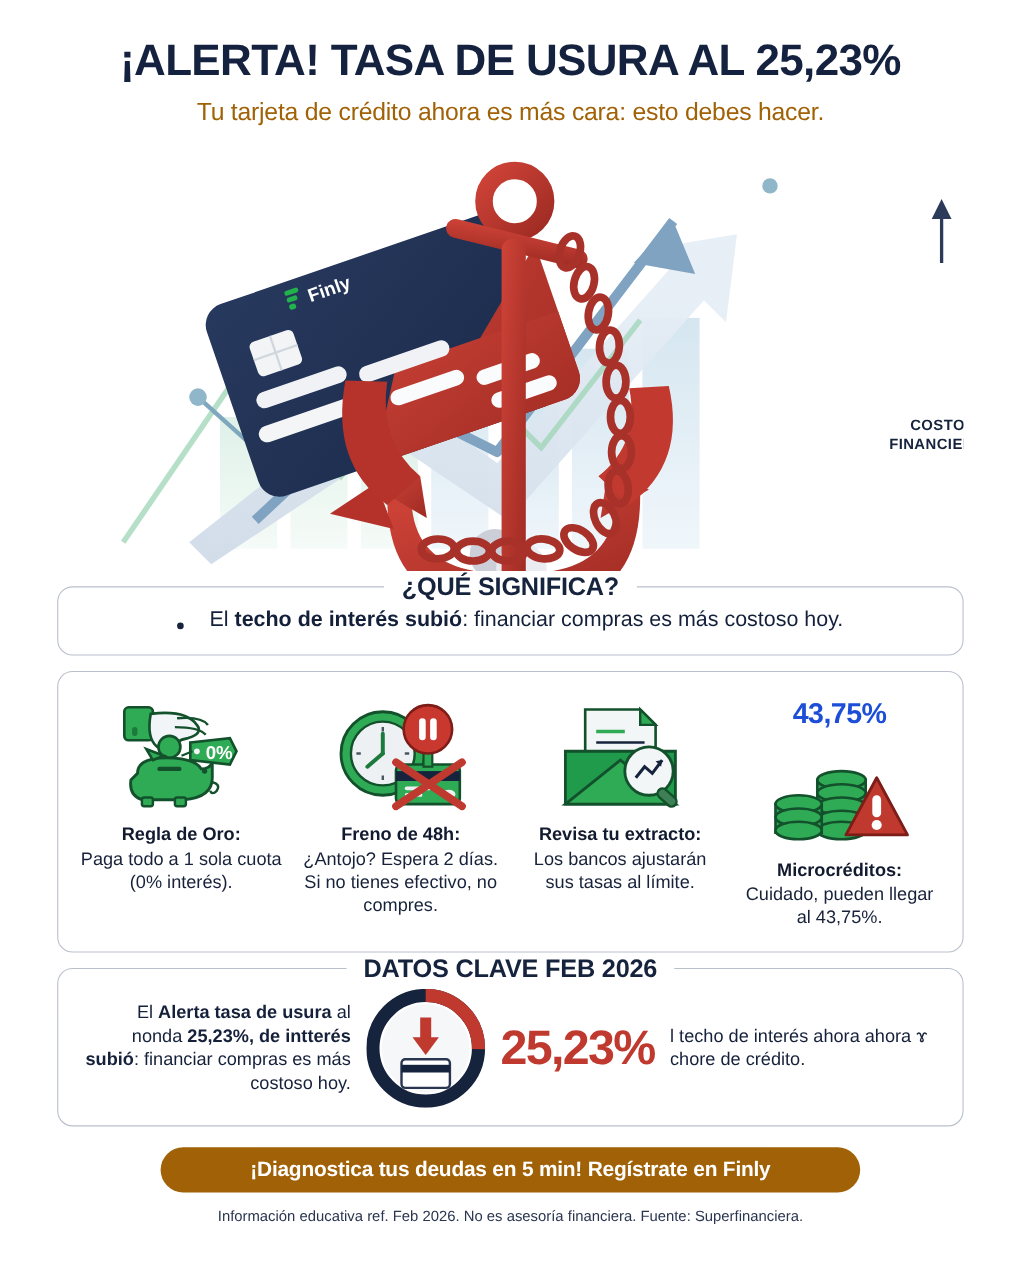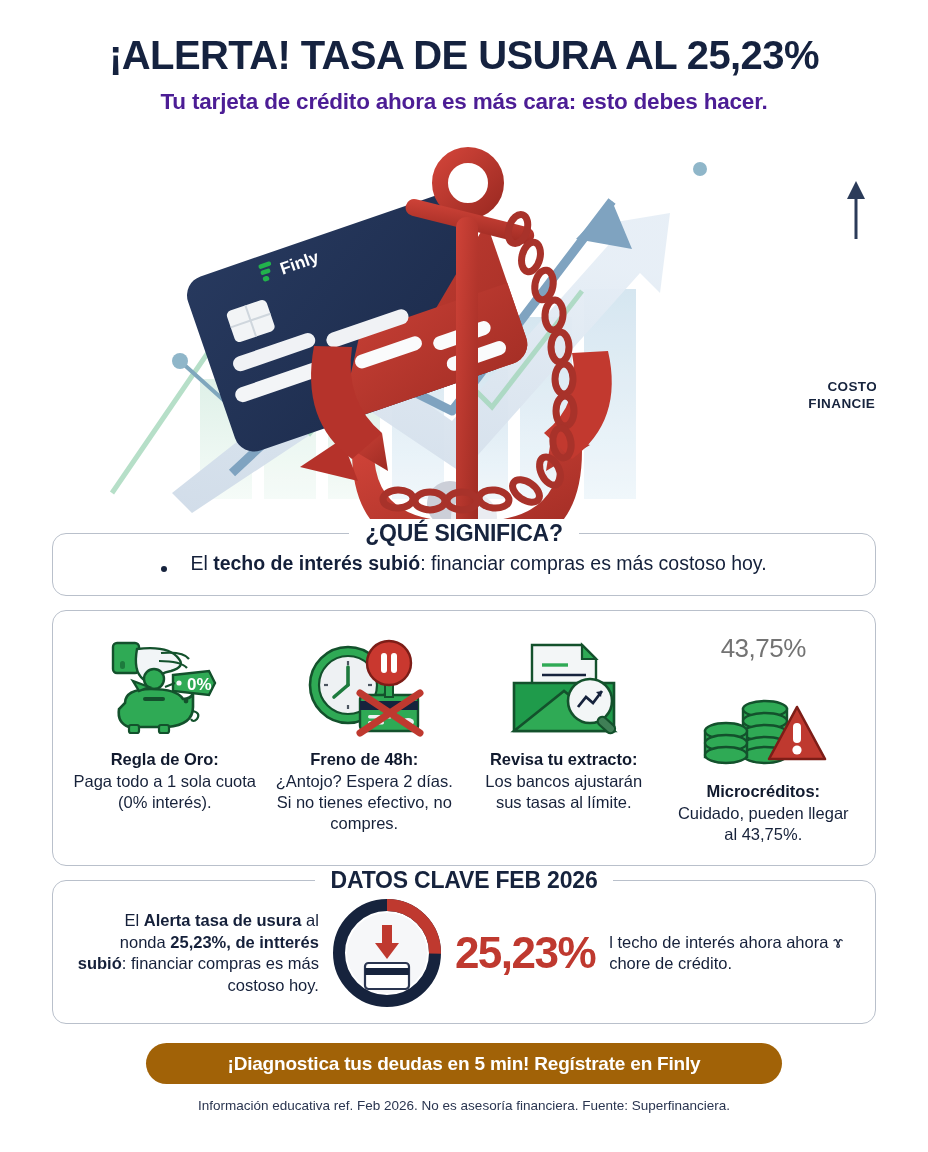--- a/index.html
+++ b/index.html
@@ -28,22 +28,22 @@
     font-weight: bold;
     color: #15223f;
     letter-spacing: -0.6px;
     line-height: 1.08;
     white-space: nowrap;
   }
 
   .subtitle {
     margin-top: 12px;
     font-size: 22.5px;
-    font-weight: bold;
-    color: #4c1d95;
+    font-weight: normal;
+    color: #a16207;
     letter-spacing: -0.2px;
   }
 
   
   .hero {
     position: relative;
     height: 398px;
     margin-top: 6px;
     overflow: hidden;
   }
@@ -129,22 +129,22 @@
     color: #111a2e;
     margin-bottom: 2px;
   }
   .plan-body {
     font-size: 16.5px;
     color: #17223a;
     line-height: 1.3;
   }
   .pct-top {
     font-size: 26px;
-    font-weight: normal;
-    color: #737373;
+    font-weight: bold;
+    color: #1d4ed8;
     letter-spacing: -0.5px;
     margin-bottom: 1px;
   }
 
   
   #sec-datos .card { padding: 18px 22px 16px; }
   .datos-row {
     display: flex;
     align-items: center;
     justify-content: center;

